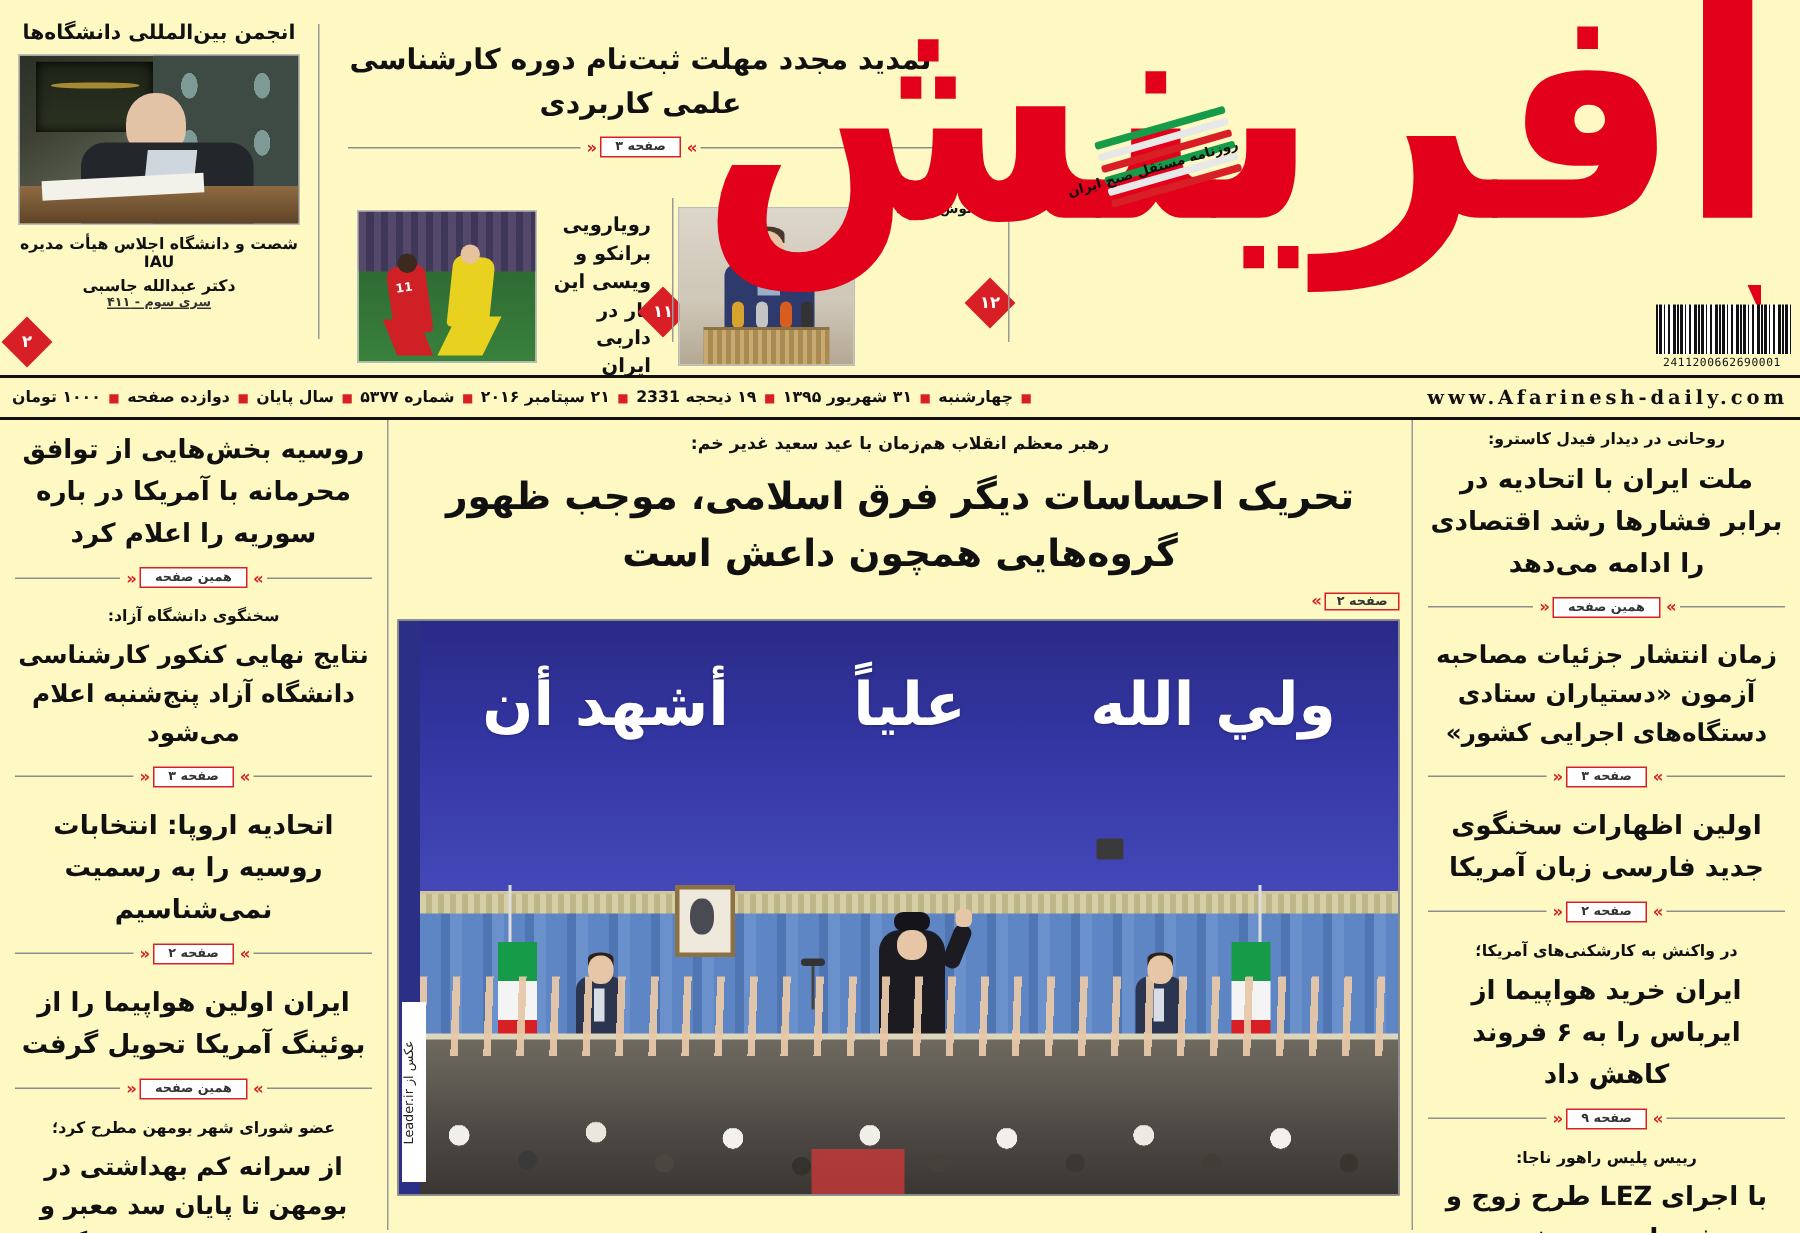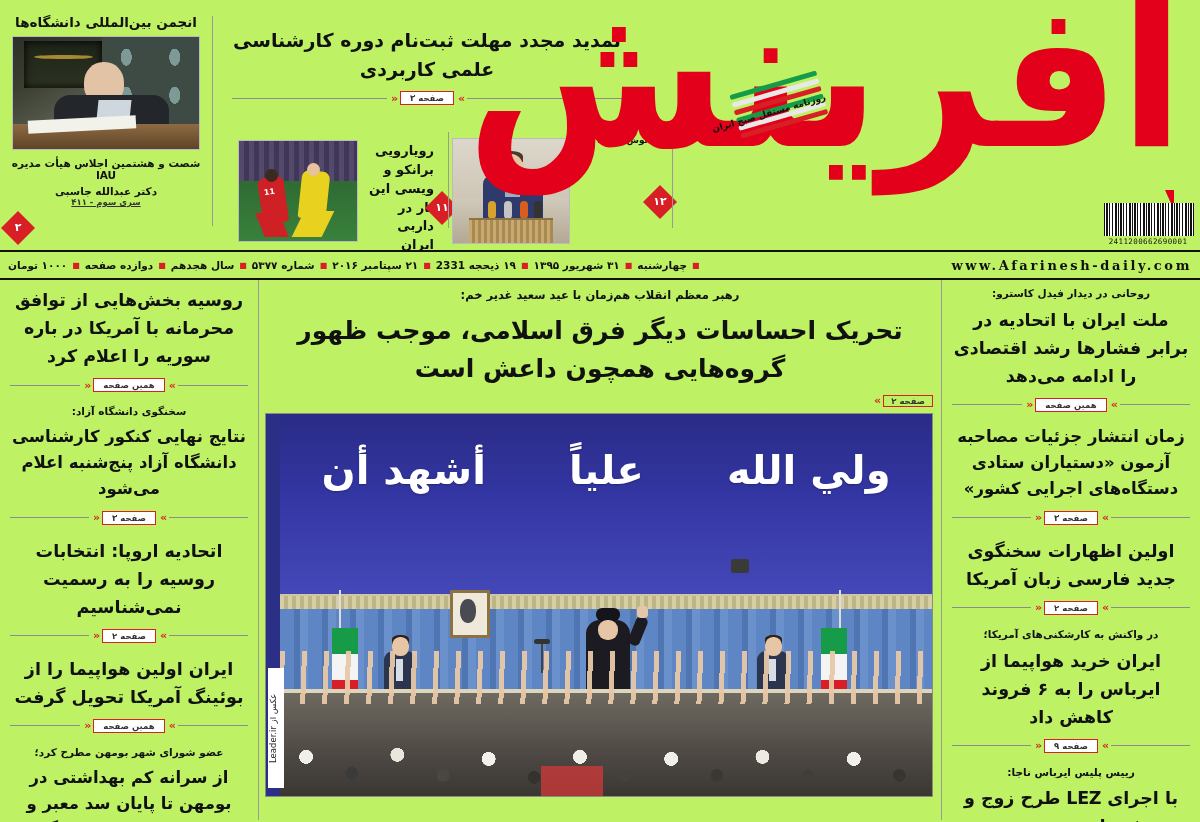--- a/index.html
+++ b/index.html
@@ -3,21 +3,21 @@
 <meta charset="utf-8">
 <title>Afarinesh Daily Front Page</title>
 <style>
   html,body{margin:0;padding:0;}
   body{
     width:1200px;height:822px;overflow:hidden;
     background:#ffffff;
     font-family:"DejaVu Sans","Liberation Sans",sans-serif;
     color:#111;
   }
-  .page{position:relative;width:1200px;height:822px;background:#bef264;}
+  .page{position:relative;width:1200px;height:822px;background:#fef9c3;}
 
   
   .masthead{position:relative;height:250px;width:1200px;}
 
   
   .promo-iau{
     position:absolute;left:8px;top:14px;width:196px;height:228px;
     text-align:center;
   }
   .promo-iau .title{
@@ -379,21 +379,21 @@
       <div class="title">انجمن بین‌المللی دانشگاه‌ها</div>
       <div class="iau-photo">
         <div class="wallpaper"></div>
         <div class="banner"></div>
         <div class="man-head"></div>
         <div class="man-body"></div>
         <div class="shirt"></div>
         <div class="desk"></div>
         <div class="paper"></div>
       </div>
-      <div class="cap1">شصت و هشتمین اجلاس هیأت مدیره IAU</div>
+      <div class="cap1">شصت و دانشگاه اجلاس هیأت مدیره IAU</div>
       <div class="cap2">دکتر عبدالله جاسبی</div>
       <div class="cap3">سری سوم - ۴۱۱</div>
     </div>
     <div class="pagebadge" style="left:6px;top:216px;">
       <span>۲</span>
     </div>
 
     <div class="vrule" style="left:212px;top:16px;height:210px;"></div>
 
     <div class="top-head">
@@ -476,21 +476,21 @@
         <span>چهارشنبه</span>
       <span class="sq">■</span>
         <span>۳۱ شهریور ۱۳۹۵</span>
       <span class="sq">■</span>
         <span>۱۹ ذیحجه 2331</span>
       <span class="sq">■</span>
         <span>۲۱ سپتامبر ۲۰۱۶</span>
       <span class="sq">■</span>
         <span>شماره ۵۳۷۷</span>
       <span class="sq">■</span>
-        <span>سال هجدهم</span>
+        <span>سال پایان</span>
       <span class="sq">■</span>
         <span>دوازده صفحه</span>
       <span class="sq">■</span>
         <span>۱۰۰۰ تومان</span>
     </div>
   </div>
 
   <div class="content">
 
     <div class="col-right">
@@ -530,21 +530,21 @@
         <div class="head">ایران خرید هواپیما از ایرباس را به ۶ فروند کاهش داد</div>
         <div class="refline">
           <span class="bar"></span>
             <span class="chev">»</span>
           <span class="box">صفحه ۹</span>
           <span class="chev">«</span>
             <span class="bar"></span>
         </div>
       </div>
       <div class="story">
-        <div class="kicker">رییس پلیس ایرباس ناجا:</div>
+        <div class="kicker">رییس پلیس راهور ناجا:</div>
         <div class="head">با اجرای LEZ طرح زوج و فرد لغو نمی‌شود</div>
 
       </div>
     </div>
 
     <div class="col-center">
       <div class="lead-kicker">رهبر معظم انقلاب هم‌زمان با عید سعید غدیر خم:</div>
       <div class="lead-head">تحریک احساسات دیگر فرق اسلامی، موجب ظهور گروه‌هایی همچون داعش است</div>
       <div class="lead-ref">
         <span class="box">صفحه ۲</span>

